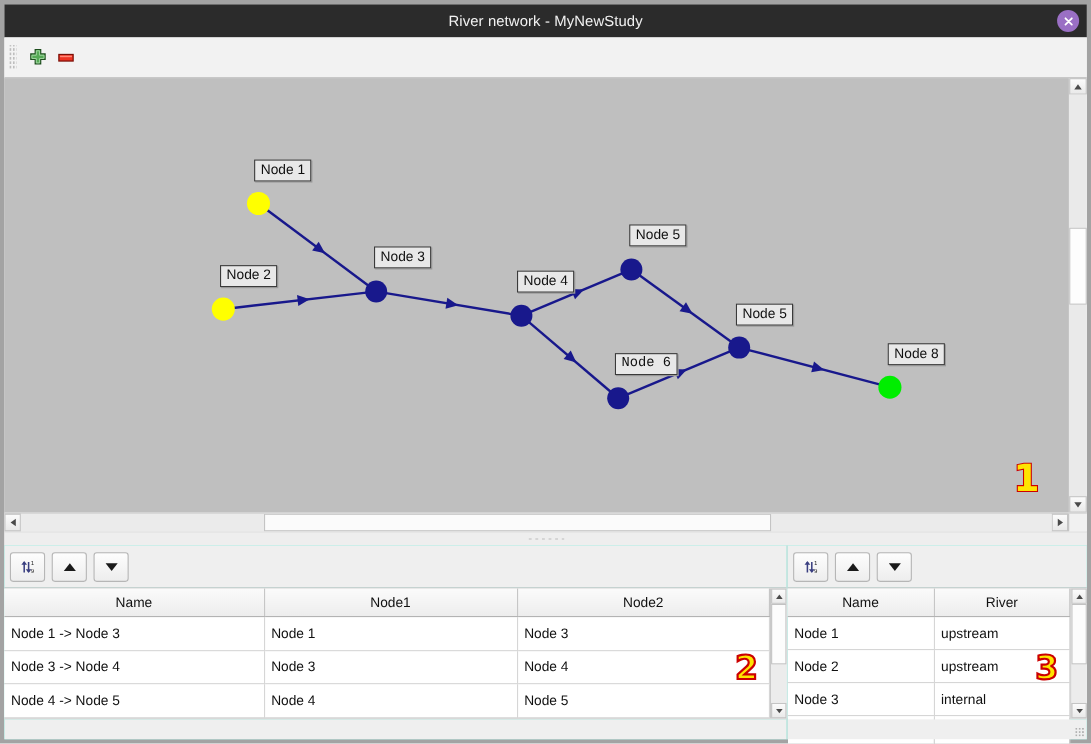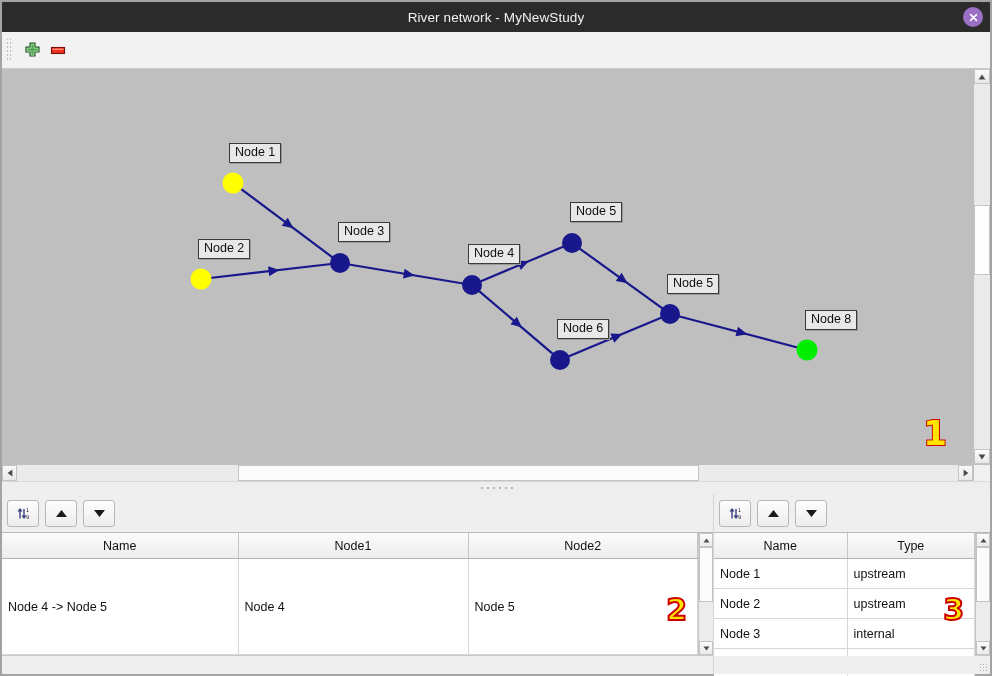--- a/index.html
+++ b/index.html
@@ -7,21 +7,21 @@
     width: 992px; height: 676px;
     overflow: hidden;
     font-family: "Liberation Sans", sans-serif;
     background: #efefef;
   }
   .window {
     position: relative;
     width: 992px; height: 676px;
     background: #efefef;
     box-sizing: border-box;
-    border: 2px solid #a3a3a3;
+    border: 4px solid #a3a3a3;
     display: flex; flex-direction: column;
   }
   
   .titlebar {
     height: 30px; flex: 0 0 30px;
     background: #2b2b2b;
     position: relative;
     display: flex; align-items: center; justify-content: center;
   }
   .titlebar .title {
@@ -318,21 +318,21 @@
             <circle cx="668" cy="245" r="10" fill="#18188c"></circle>
             <circle cx="805" cy="281" r="10.5" fill="#00ee00"></circle>
           </g>
       </svg>
       <div id="label-layer">
           <div class="node-label" style="left: 227px; top: 74px;">Node 1</div>
           <div class="node-label" style="left: 196px; top: 170px;">Node 2</div>
           <div class="node-label" style="left: 336px; top: 153px;">Node 3</div>
           <div class="node-label" style="left: 466px; top: 175px;">Node 4</div>
           <div class="node-label" style="left: 568px; top: 133px;">Node 5</div>
-          <div class="node-label" style="left: 555px; top: 250px;">Node 6</div>
+          <div class="node-label" style="left: 555px; top: 250px; font-family: Liberation Mono, monospace;">Node 6</div>
           <div class="node-label" style="left: 665px; top: 205px;">Node 5</div>
           <div class="node-label" style="left: 803px; top: 241px; text-align: center;">Node 8</div>
         </div>
       <div class="marker" style="right:26px; bottom:14px;">1</div>
     </div>
 
     <div class="vscroll">
       <div class="sb-arrow">
         <svg width="8" height="6" viewBox="0 0 8 6">
             <path d="M4 0.6 L7.4 5.4 L0.6 5.4 z" fill="#4a4a4a"></path>
@@ -403,20 +403,30 @@
               <col>
             </colgroup>
           <thead>
               <tr id="links-head">
                 <th>Name</th>
                 <th>Node1</th>
                 <th>Node2</th>
               </tr>
             </thead>
           <tbody id="links-body">
+              <tr>
+                <td>Node 1 -&gt; Node 3</td>
+                <td>Node 1</td>
+                <td>Node 3</td>
+              </tr>
+              <tr>
+                <td>Node 3 -&gt; Node 4</td>
+                <td>Node 3</td>
+                <td>Node 4</td>
+              </tr>
               <tr>
                 <td>Node 4 -&gt; Node 5</td>
                 <td>Node 4</td>
                 <td>Node 5</td>
               </tr>
             </tbody>
         </table>
         <div class="marker-cell" style="right:26px; bottom:30px;">2</div>
         <div class="tbl-scroll">
           <div class="tbl-arrow">
@@ -464,21 +474,21 @@
       </div>
       <div class="table-area">
         <table class="grid" id="nodes-table">
           <colgroup>
               <col style="width:133px">
               <col>
             </colgroup>
           <thead>
               <tr id="nodes-head">
                 <th>Name</th>
-                <th>Type</th>
+                <th>River</th>
               </tr>
             </thead>
           <tbody id="nodes-body">
               <tr>
                 <td>Node 1</td>
                 <td>upstream</td>
               </tr>
               <tr>
                 <td>Node 2</td>
                 <td>upstream</td>

